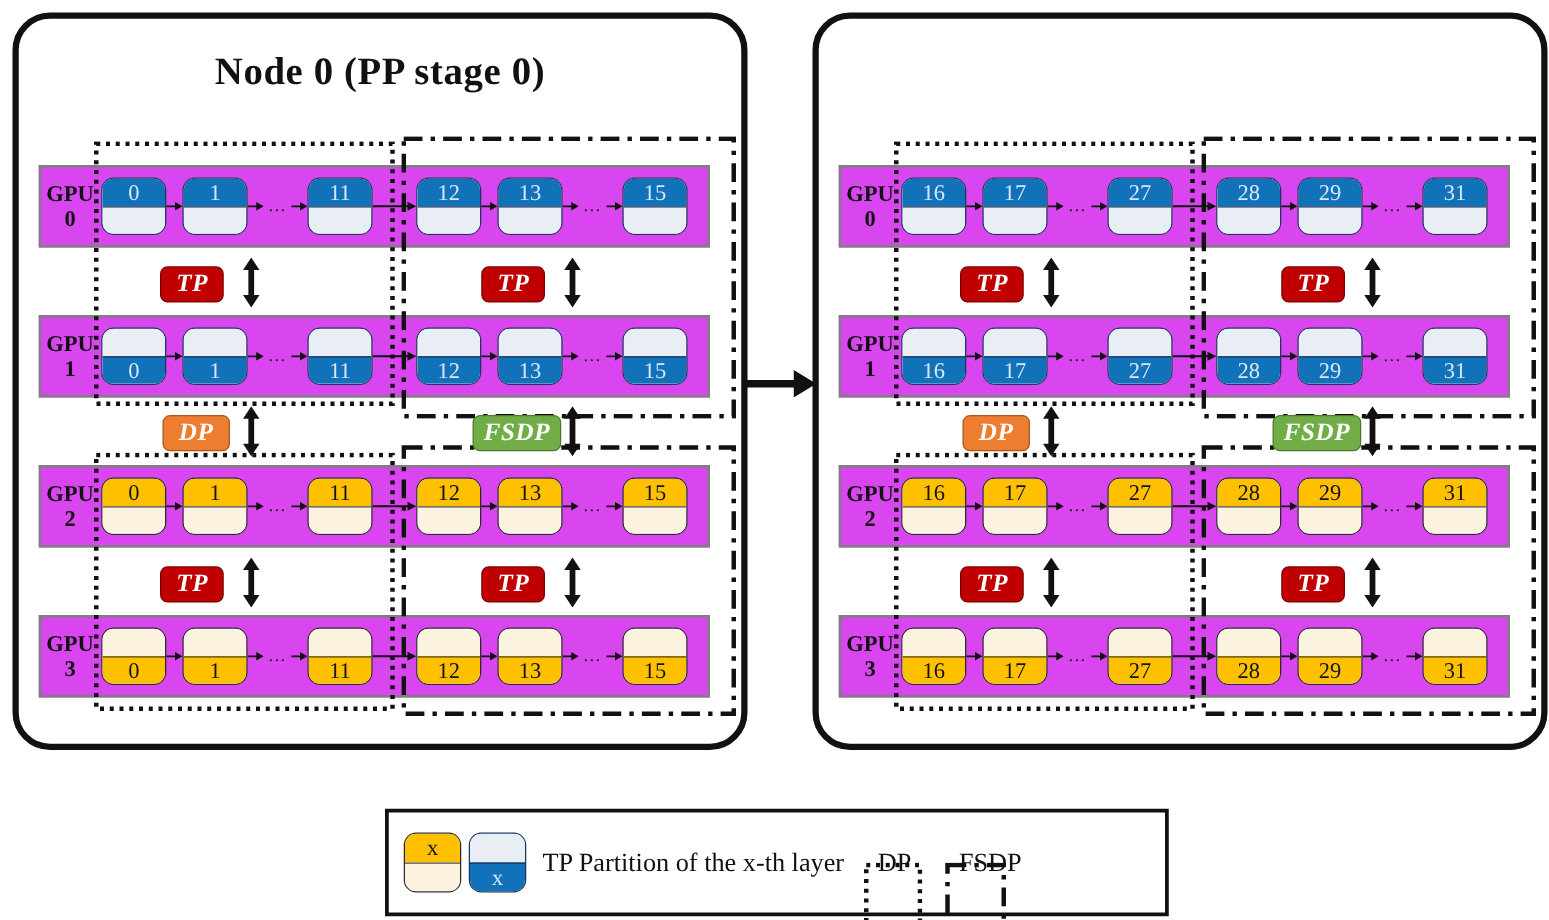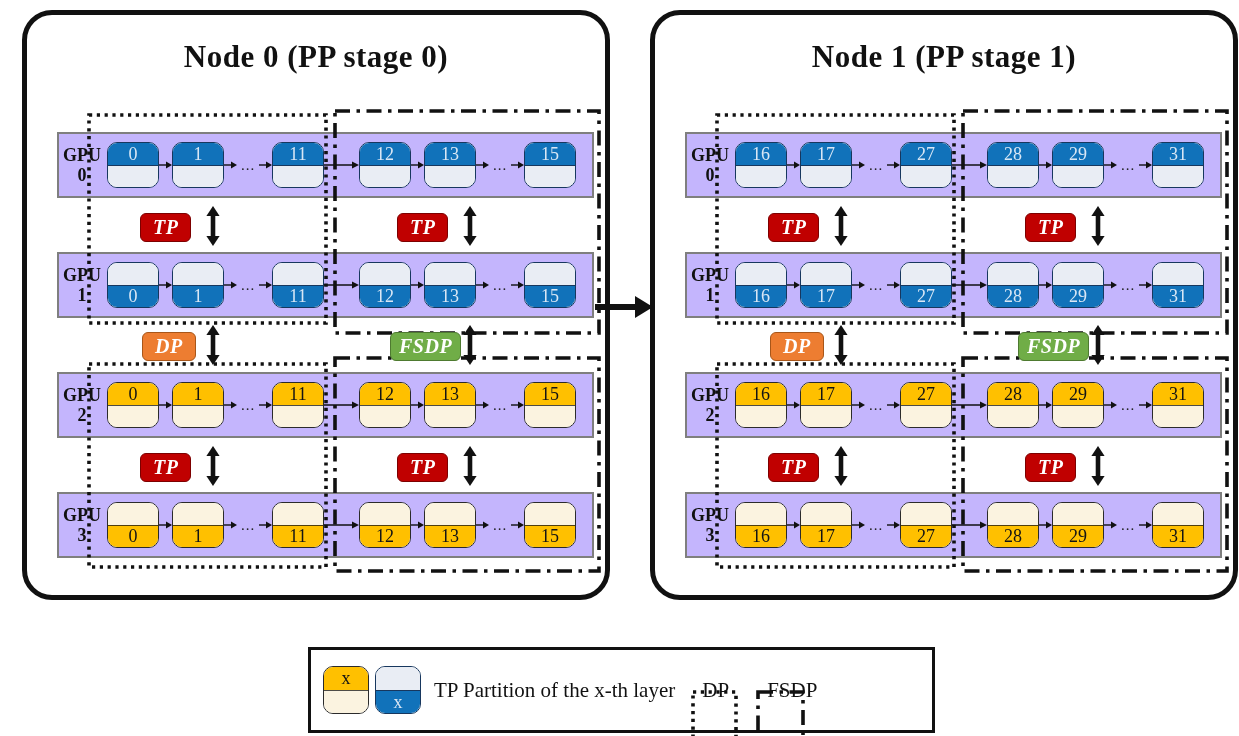--- a/index.html
+++ b/index.html
@@ -11,22 +11,22 @@
   .node{
     position:absolute;top:10px;height:590px;width:588px;
     border:5px solid #111;border-radius:30px;background:#fff;box-sizing:border-box;
   }
   .node-title{
     position:absolute;top:24px;left:0;width:100%;text-align:center;
     font-size:31px;font-weight:bold;letter-spacing:.5px;
   }
   
   .gpu-row{
-    position:absolute;left:30px;width:537px;height:66px;
-    border:2px solid #7f7f7f;background:#c4b5fd;box-sizing:border-box;z-index:10;
+    position:absolute;left:16px;width:537px;height:66px;
+    border:2px solid #7f7f7f;background:#d946ef;box-sizing:border-box;z-index:10;
   }
   .gpu-label{
     position:absolute;left:0;top:0;bottom:0;width:46px;
     display:flex;flex-direction:column;align-items:center;justify-content:center;
     font-weight:bold;font-size:18px;line-height:1.12;
   }
   .strip{
     position:absolute;left:48px;top:8px;height:46px;
     display:flex;align-items:center;
   }
@@ -69,21 +69,21 @@
     display:flex;align-items:center;padding:0 12px;
   }
   .lg-text{font-size:21px;white-space:nowrap;}
   .lg-slot{display:inline-flex;}
 </style>
 </head>
 <body>
 
 <div class="canvas" style="--blue-fill: #1172BA; --blue-border: #17375E; --blue-light: #E9EDF4; --blue-number: #D9E7F5; --yellow-fill: #FFC000; --yellow-border: #2B2B2B; --yellow-light: #FBF3E0; --tp-red: #C00000; --dp-orange: #ED7D31; --fsdp-green: #70AD47;">
   <div id="nodes-layer">
-      <div class="node" style="left: 10px; margin-left: 12px;">
+      <div class="node" style="left: 10px;">
         <div class="node-title">Node 0 (PP stage 0)</div>
         <div class="gpu-row" style="top: 117px;">
           <div class="gpu-label">
             <span>GPU</span>
             <span>0</span>
           </div>
           <div class="strip">
             <div class="block blue" style="width: 52px; height: 46px;">
               <div class="half top fill-blue">
                 <span class="num on-blue">0</span>
@@ -429,21 +429,20 @@
           <rect x="2" y="2" width="264" height="222" fill="none" stroke="#111" stroke-width="3.6" stroke-dasharray="15 6.5 3.5 6.5"></rect>
         </svg>
         <svg class="overlay" width="241" height="207" style="left: 60px; top: 347px;">
           <rect x="2" y="2" width="237" height="203" fill="none" stroke="#111" stroke-width="3.6" stroke-dasharray="3.2 4.6"></rect>
         </svg>
         <svg class="overlay" width="268" height="217" style="left: 306px; top: 341px;">
           <rect x="2" y="2" width="264" height="213" fill="none" stroke="#111" stroke-width="3.6" stroke-dasharray="15 6.5 3.5 6.5"></rect>
         </svg>
       </div>
       <div class="node" style="left: 650px;">
-        <div class="node-title">Node 1 (PP stage 1)</div>
         <div class="gpu-row" style="top: 117px;">
           <div class="gpu-label">
             <span>GPU</span>
             <span>0</span>
           </div>
           <div class="strip">
             <div class="block blue" style="width: 52px; height: 46px;">
               <div class="half top fill-blue">
                 <span class="num on-blue">16</span>
               </div>

